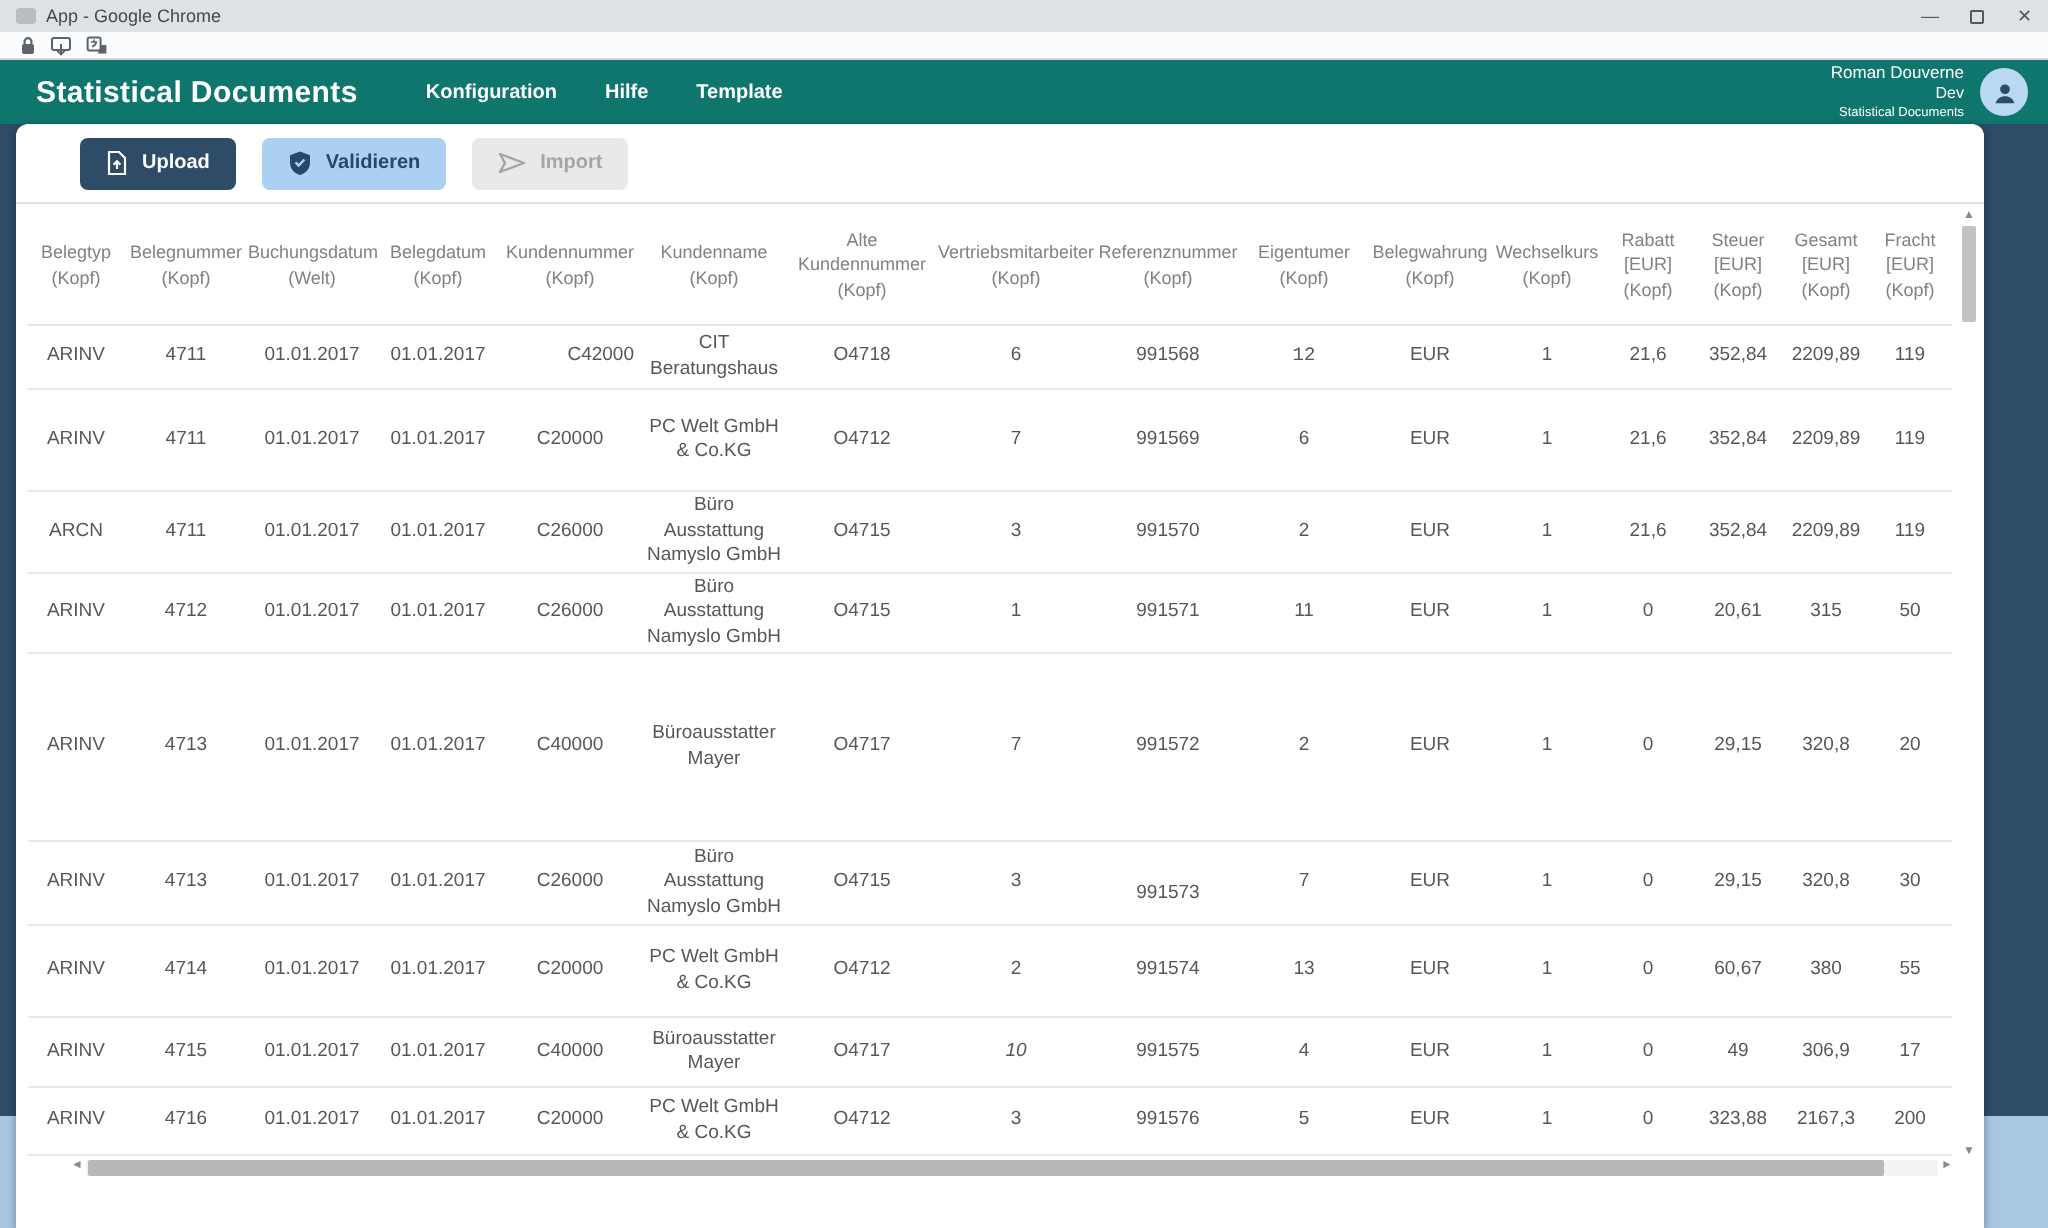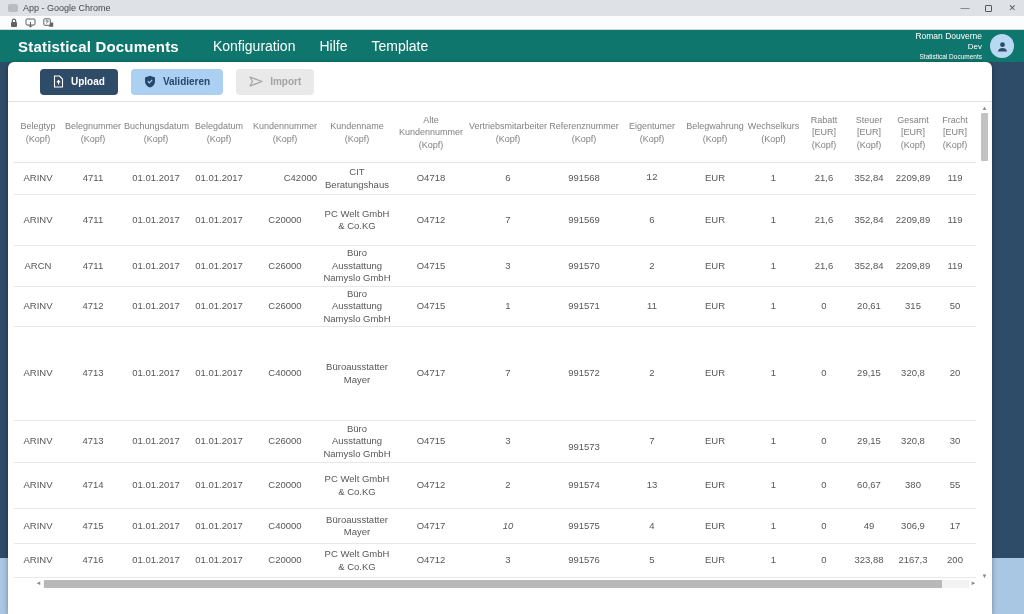--- a/index.html
+++ b/index.html
@@ -19,21 +19,21 @@
   .win-max { width:7px; height:7px; border:1px solid #55585c; border-radius:1px; }
 
   .urlbar { height:14px; background:#fbfcfd; border-bottom:1px solid #d4d7da; display:flex; align-items:center; padding:0 10px; gap:7px; }
   .url-text { flex:1; font-size:9px; color:#3c4043; }
   .urlbar svg { display:block; }
 
   
   .app-header { height:32px; background:#0f766e; display:flex; align-items:center; padding:0 10px; }
   .app-title { color:#fff; font-size:15px; font-weight:bold; margin:0 34px 0 8px; letter-spacing:.2px; }
   .menu { display:flex; gap:24px; }
-  .menu-item { color:#fff; font-size:14px; font-weight:normal; cursor:pointer; }
+  .menu-item { color:#fff; font-size:10px; font-weight:bold; cursor:pointer; }
   .user-block { margin-left:auto; text-align:right; color:#fff; line-height:1.3; }
   .user-name { font-size:8.5px; }
   .user-role { font-size:8px; }
   .user-app { font-size:6.5px; }
   .avatar { width:24px; height:24px; border-radius:50%; background:#b9d8f2; margin-left:8px; display:flex; align-items:center; justify-content:center; flex:0 0 auto; }
 
   
   .card { position:absolute; left:8px; top:62px; width:984px; height:552px; background:#fff; border-radius:6px 6px 0 0; box-shadow:0 1px 5px rgba(0,0,0,.35); }
 
   .toolbar { height:40px; border-bottom:1px solid #e2e2e2; display:flex; align-items:center; gap:13px; padding:6px 32px; }
@@ -137,21 +137,21 @@
     </button>
   </div>
 
   <div class="table-area">
     <div class="thead">
         <div class="th" style="width: 48px;">Belegtyp
 (Kopf)</div>
         <div class="th" style="width: 62px;">Belegnummer
 (Kopf)</div>
         <div class="th" style="width: 64px;">Buchungsdatum
-(Kopf)</div>
+(Welt)</div>
         <div class="th" style="width: 62px;">Belegdatum
 (Kopf)</div>
         <div class="th" style="width: 70px;">Kundennummer
 (Kopf)</div>
         <div class="th" style="width: 74px;">Kundenname
 (Kopf)</div>
         <div class="th" style="width: 74px;">Alte
 Kundennummer
 (Kopf)</div>
         <div class="th" style="width: 80px;">Vertriebsmitarbeiter

